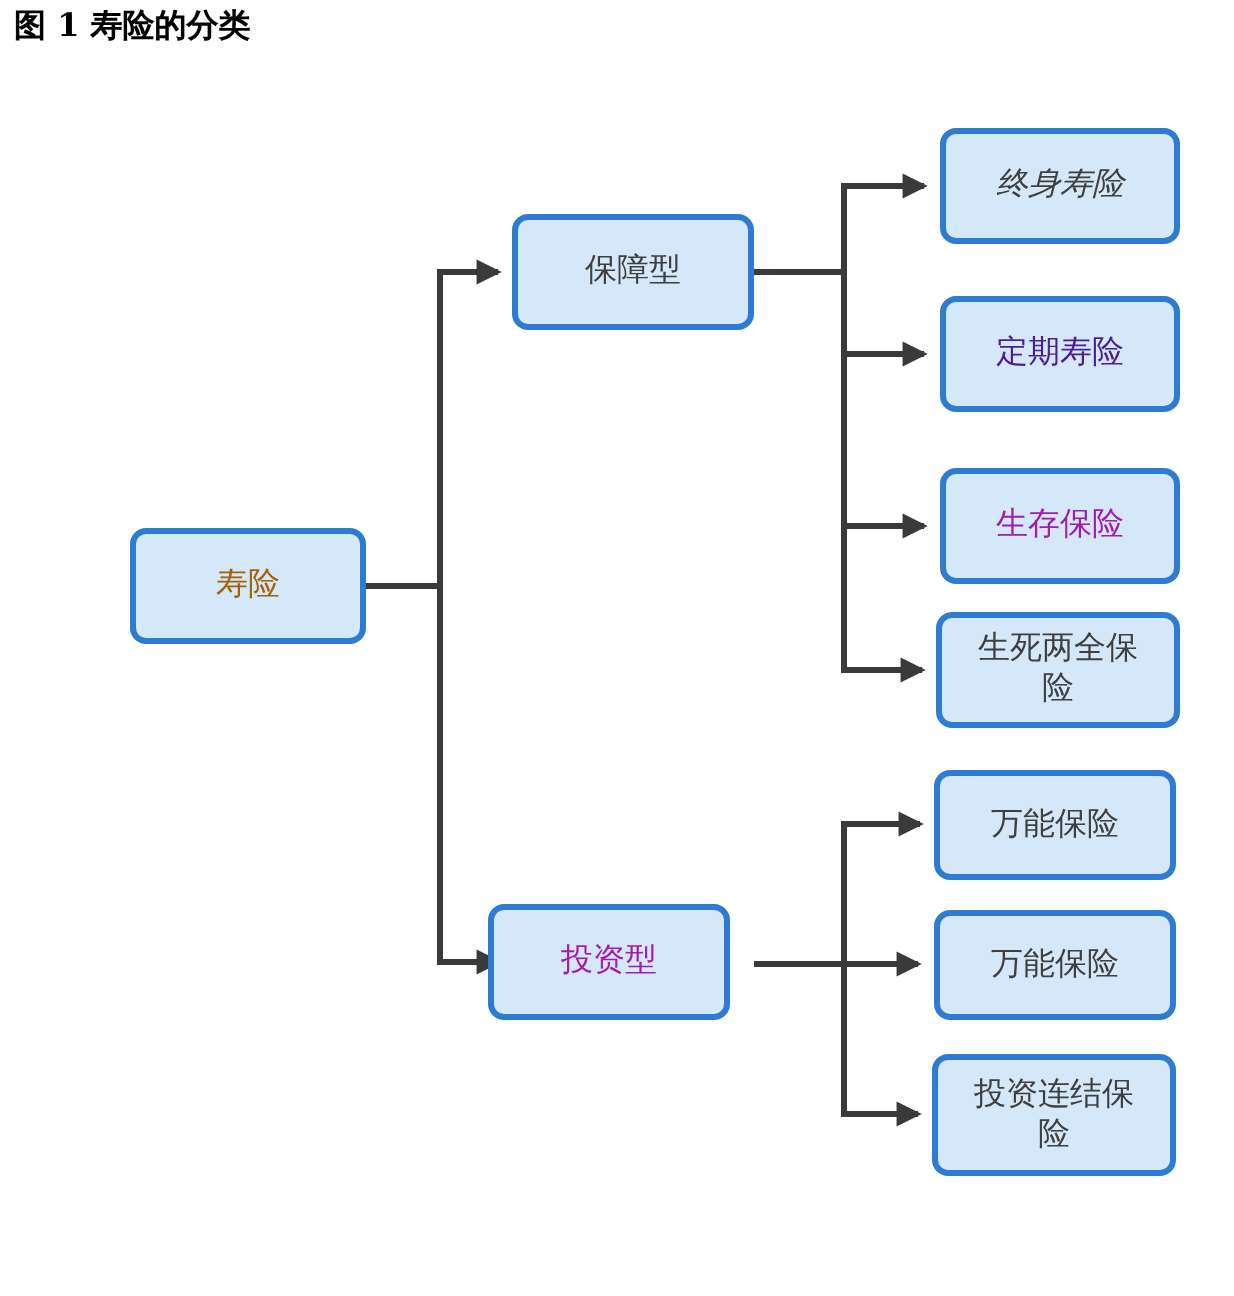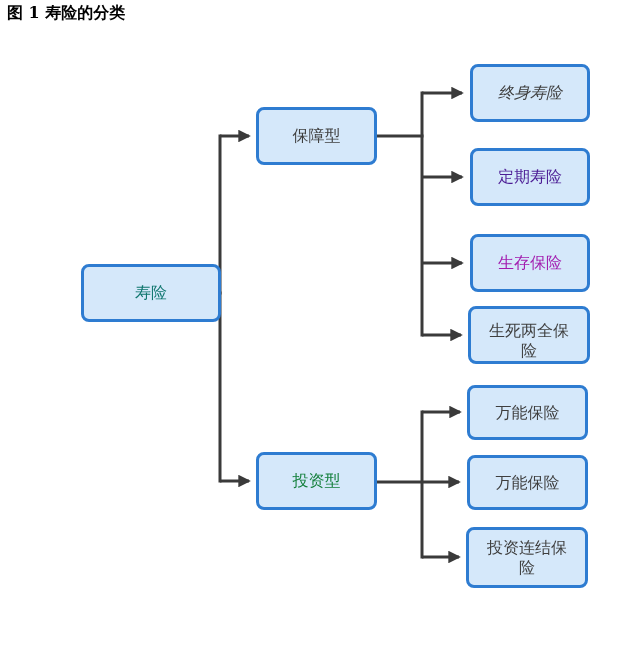--- a/index.html
+++ b/index.html
@@ -77,45 +77,45 @@
       <path d="M422 335 H461" marker-end="url(#arrow)"></path>
     </g>
     <g>
       <path d="M377 482 H459" marker-end="url(#arrow)"></path>
       <path d="M422 410.5 V558.5"></path>
       <path d="M422 412 H460" marker-end="url(#arrow)"></path>
       <path d="M422 557 H459" marker-end="url(#arrow)"></path>
     </g>
   </svg>
 
-  <div class="node" style="left: 65px; top: 264px; width: 140px; height: 58px; color: #0f766e; margin-left: 16px;">
+  <div class="node" style="left: 65px; top: 264px; width: 118px; height: 58px; color: #a16207;">
     <span class="label">寿险</span>
   </div>
 
   <div class="node" style="left: 256px; top: 107px; width: 121px; height: 58px; color: rgb(63, 63, 63);">
     <span class="label">保障型</span>
   </div>
 
   <div class="node" style="left: 470px; top: 64px; width: 120px; height: 58px; color: rgb(63, 63, 63); font-style: italic;">
     <span class="label">终身寿险</span>
   </div>
 
   <div class="node" style="left: 470px; top: 148px; width: 120px; height: 58px; color: #4c1d95;">
     <span class="label">定期寿险</span>
   </div>
 
   <div class="node" style="left: 470px; top: 234px; width: 120px; height: 58px; color: #a21caf;">
     <span class="label">生存保险</span>
   </div>
 
-  <div class="node two-line" style="left: 468px; top: 306px; width: 122px; height: 58px; color: rgb(63, 63, 63); align-items: flex-end;">
+  <div class="node two-line" style="left: 468px; top: 306px; width: 122px; height: 58px; color: rgb(63, 63, 63);">
     <span class="label">生死两全保险</span>
   </div>
 
-  <div class="node" style="left: 256px; top: 452px; width: 121px; height: 58px; color: #15803d;">
+  <div class="node" style="left: 244px; top: 452px; width: 121px; height: 58px; color: #a21caf;">
     <span class="label">投资型</span>
   </div>
 
   <div class="node" style="left: 467px; top: 385px; width: 121px; height: 55px; color: rgb(63, 63, 63);">
     <span class="label">万能保险</span>
   </div>
 
   <div class="node two-line" style="left: 466px; top: 527px; width: 122px; height: 61px; color: rgb(63, 63, 63);">
     <span class="label">投资连结保险</span>
   </div>

